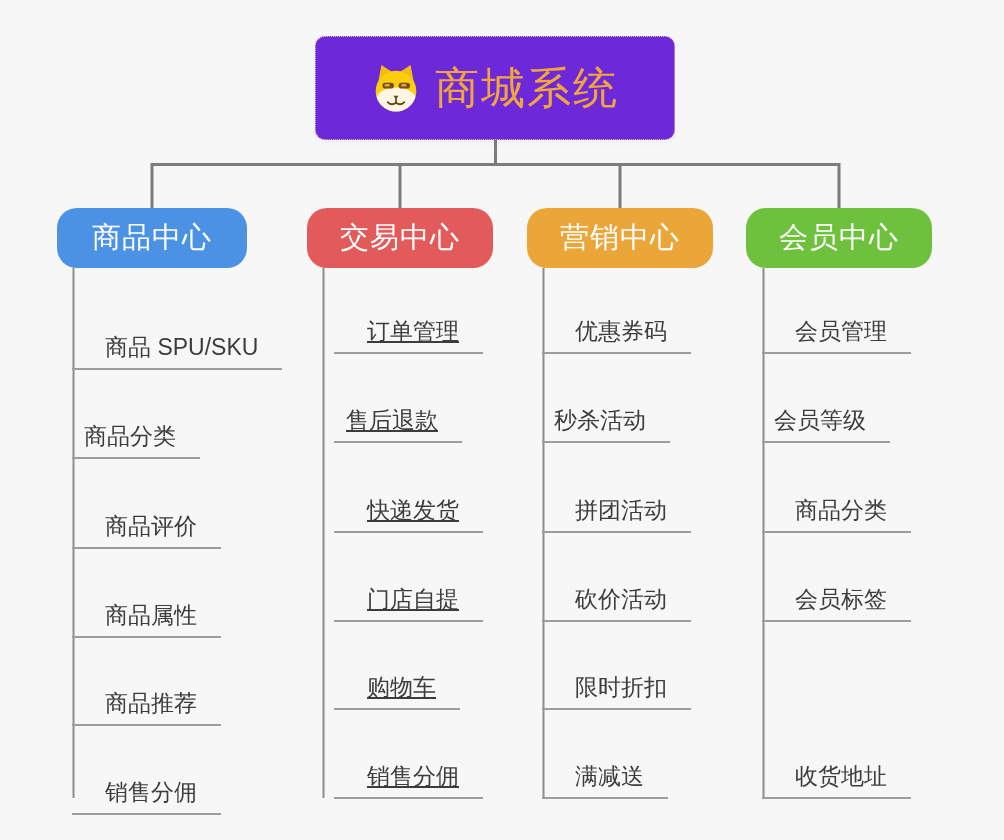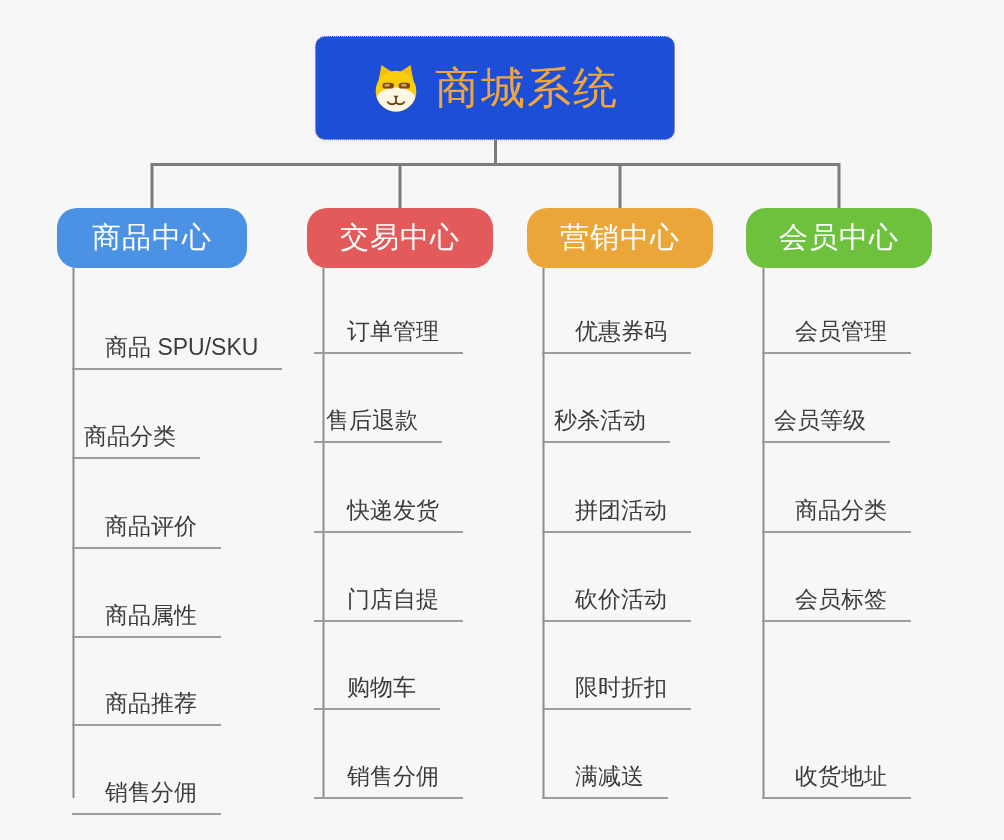--- a/index.html
+++ b/index.html
@@ -8,21 +8,21 @@
     background:#f7f7f7;
     font-family:"Liberation Sans","DejaVu Sans",sans-serif;
     overflow:hidden;
   }
   .stage{position:relative;width:1004px;height:840px;}
   svg.connectors{position:absolute;left:0;top:0;pointer-events:none;}
 
   
   .root-node{
     position:absolute;left:315px;top:36px;width:360px;height:104px;
-    background:#1d4ed8;
+    background:#6d28d9;
     border:1px dotted #f5c684;
     border-radius:10px;
     box-shadow:0 2px 6px rgba(0,0,0,0.05);
     display:flex;align-items:center;justify-content:center;gap:14px;
     box-sizing:border-box;
     cursor:pointer;
   }
   .root-node .root-title{
     font-size:44px;line-height:48px;letter-spacing:2px;
     color:#f0a63c;white-space:nowrap;
@@ -45,21 +45,21 @@
 
   
   .child{
     position:absolute;
     font-size:23px;line-height:30px;color:#3c3c3c;
     padding:0 24px 6px 33px;
     border-bottom:2px solid #9d9d9d;
     white-space:nowrap;
     cursor:pointer;
   }
-  .c0{left:72px;margin-top:16px;} .c1{left:314px;} .c2{left:542px;} .c3{left:762px;}
+  .c0{left:72px;margin-top:16px;} .c1{left:334px;text-decoration:underline;} .c2{left:542px;} .c3{left:762px;}
   .r0{top:316px;} .r1{top:405px;padding-left:12px;} .r2{top:495px;}
   .r3{top:584px;} .r4{top:672px;} .r5{top:761px;}
 </style>
 </head>
 <body>
 
 <div class="stage">
 
   <svg class="connectors" width="1004" height="840" viewBox="0 0 1004 840">
 

